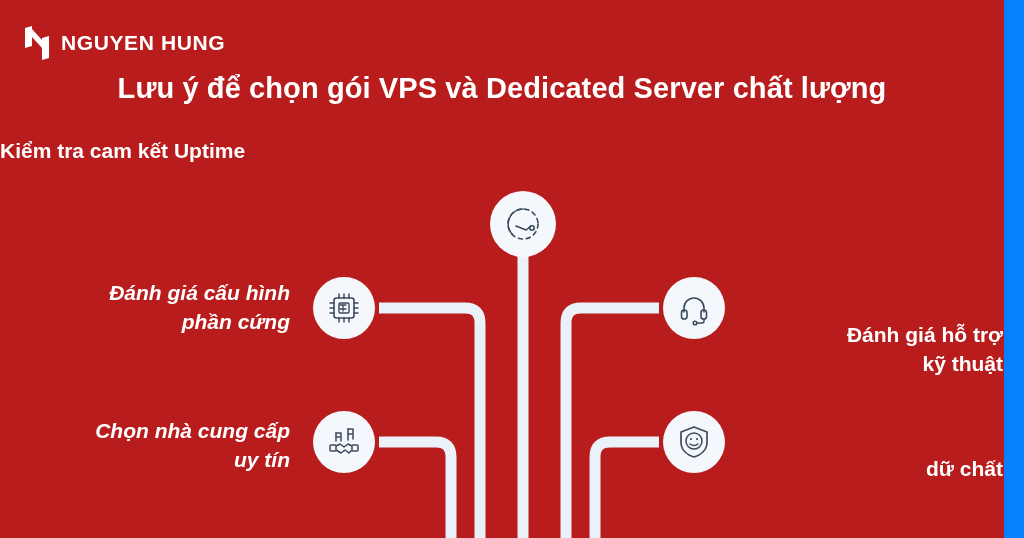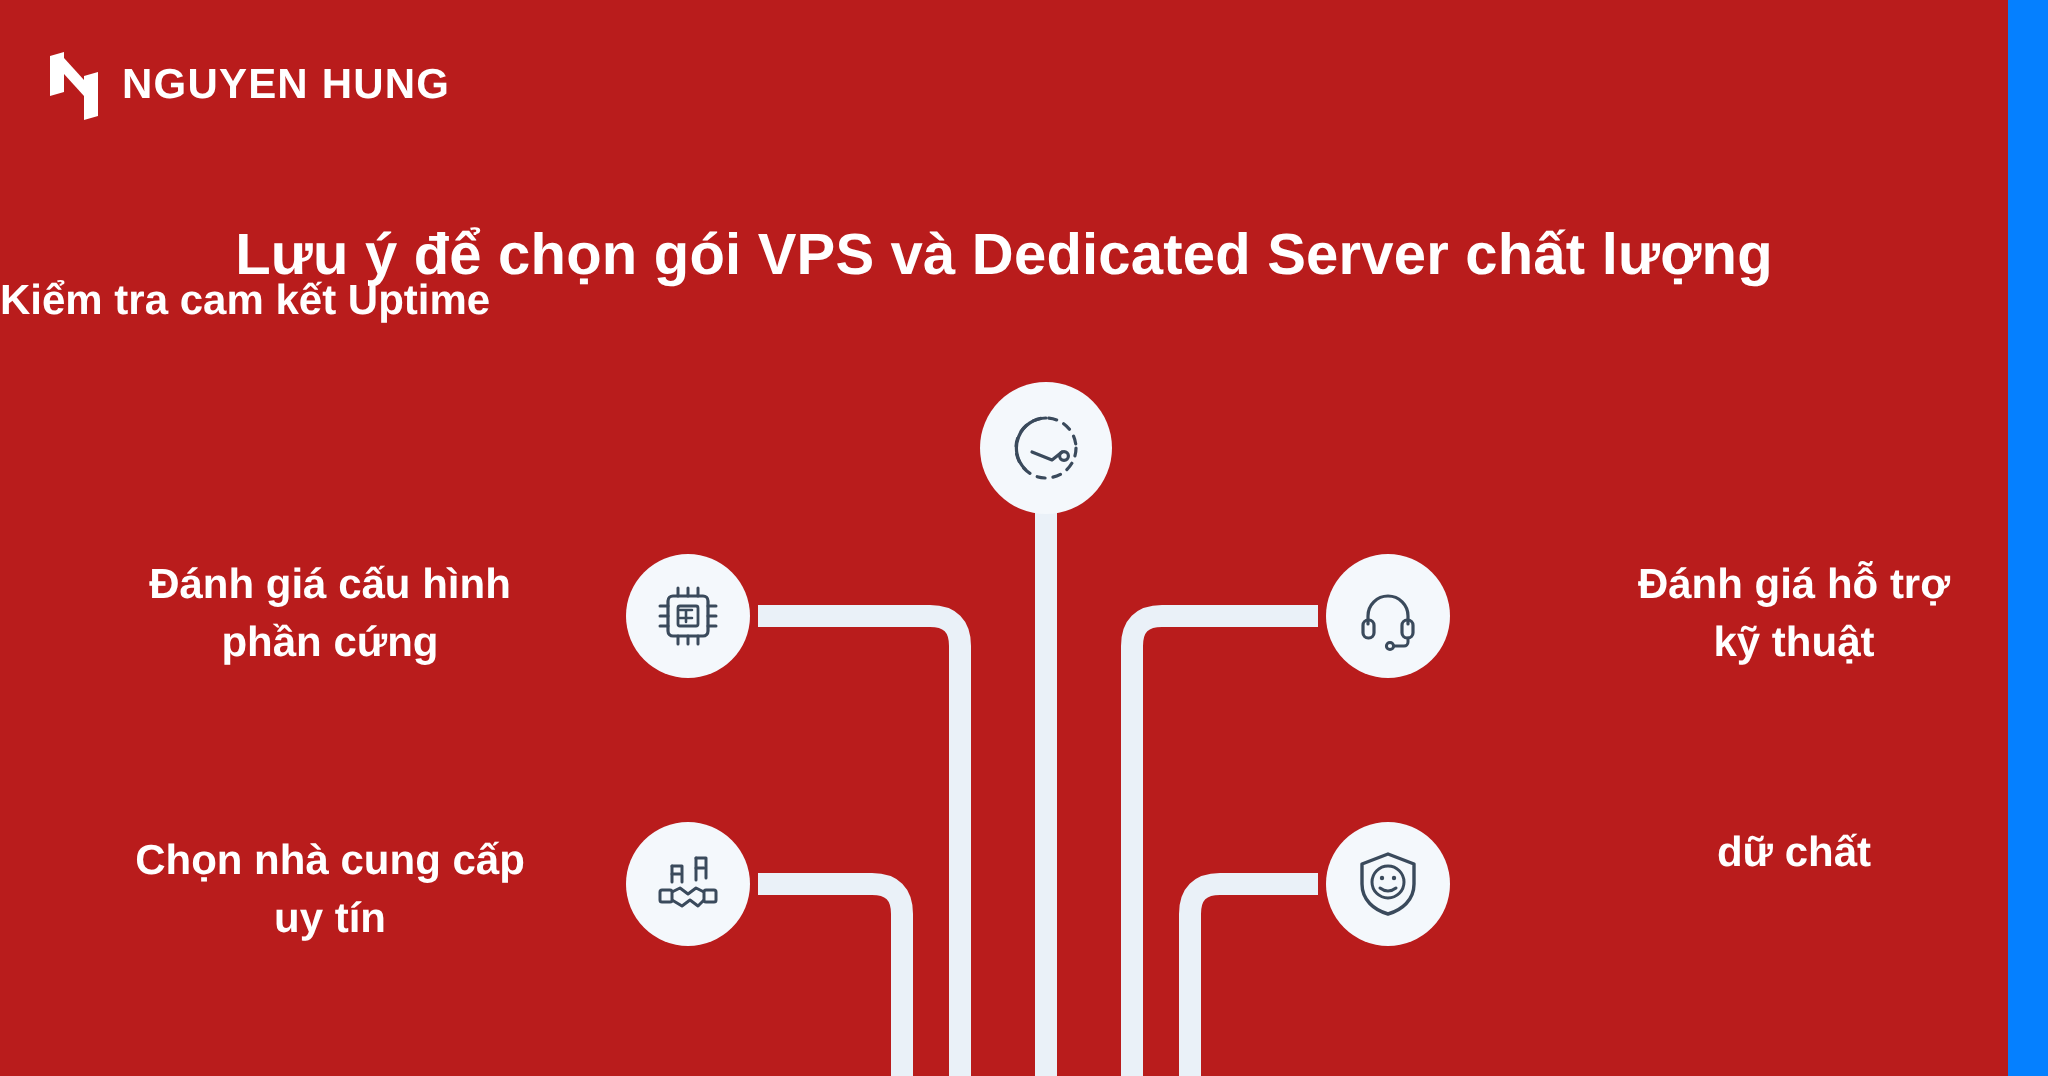--- a/index.html
+++ b/index.html
@@ -44,21 +44,20 @@
   .page-title {
     position: absolute;
     left: 0;
     right: 0;
     top: 72px;
     text-align: center;
     color: #ffffff;
     font-size: 29px;
     font-weight: bold;
     letter-spacing: 0.1px;
-    margin-top: 40px;
   }
 
   
   .top-label {
     position: absolute;
     left: 0;
     right: 16px;
     top: 139px;
     text-align: left;
     color: #ffffff;
@@ -97,22 +96,22 @@
 
   
   .side-label {
     position: absolute;
     color: #ffffff;
     font-size: 21px;
     font-weight: bold;
     line-height: 1.36;
     width: 250px;
   }
-  .side-label.left  { text-align: center; left: 40px; }
-  .side-label.right { text-align: center;  left: 772px; }
+  .side-label.left  { text-align: right; left: 40px; font-style: italic; }
+  .side-label.right { text-align: right;  left: 753px; margin-top: 42px; }
 
   .label-hardware { top: 279px; }
   .label-support  { top: 279px; }
   .label-provider { top: 417px; }
   .label-security { top: 413px; }
 </style>
 </head>
 <body>
 
 <div id="infographic">

